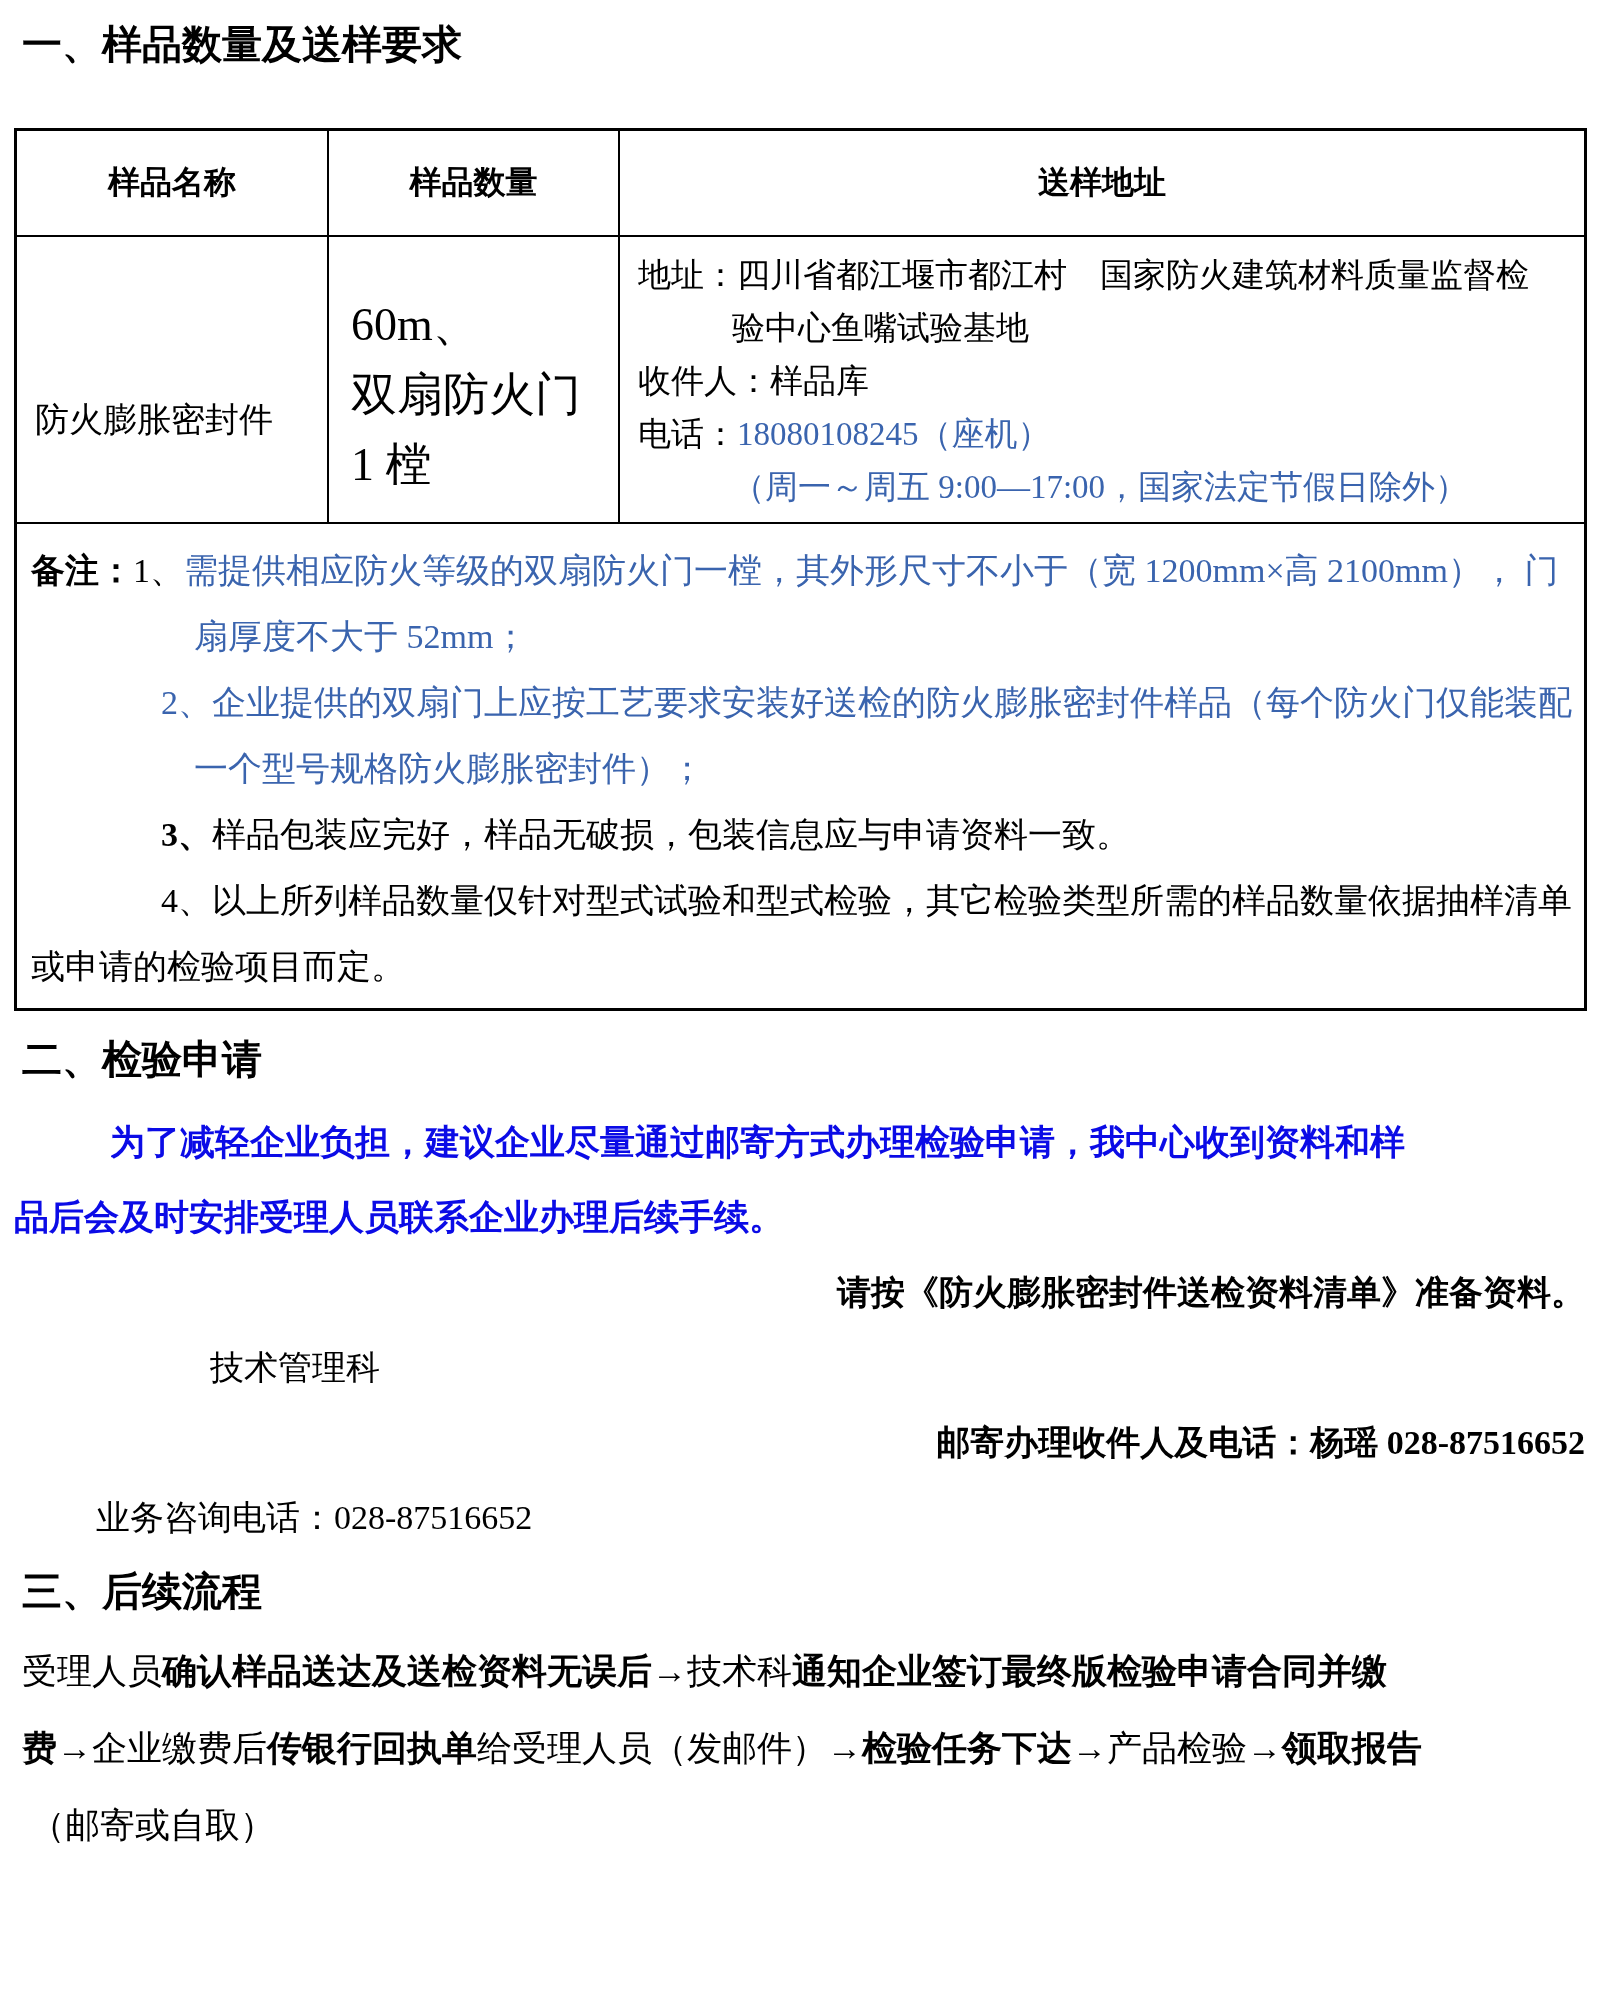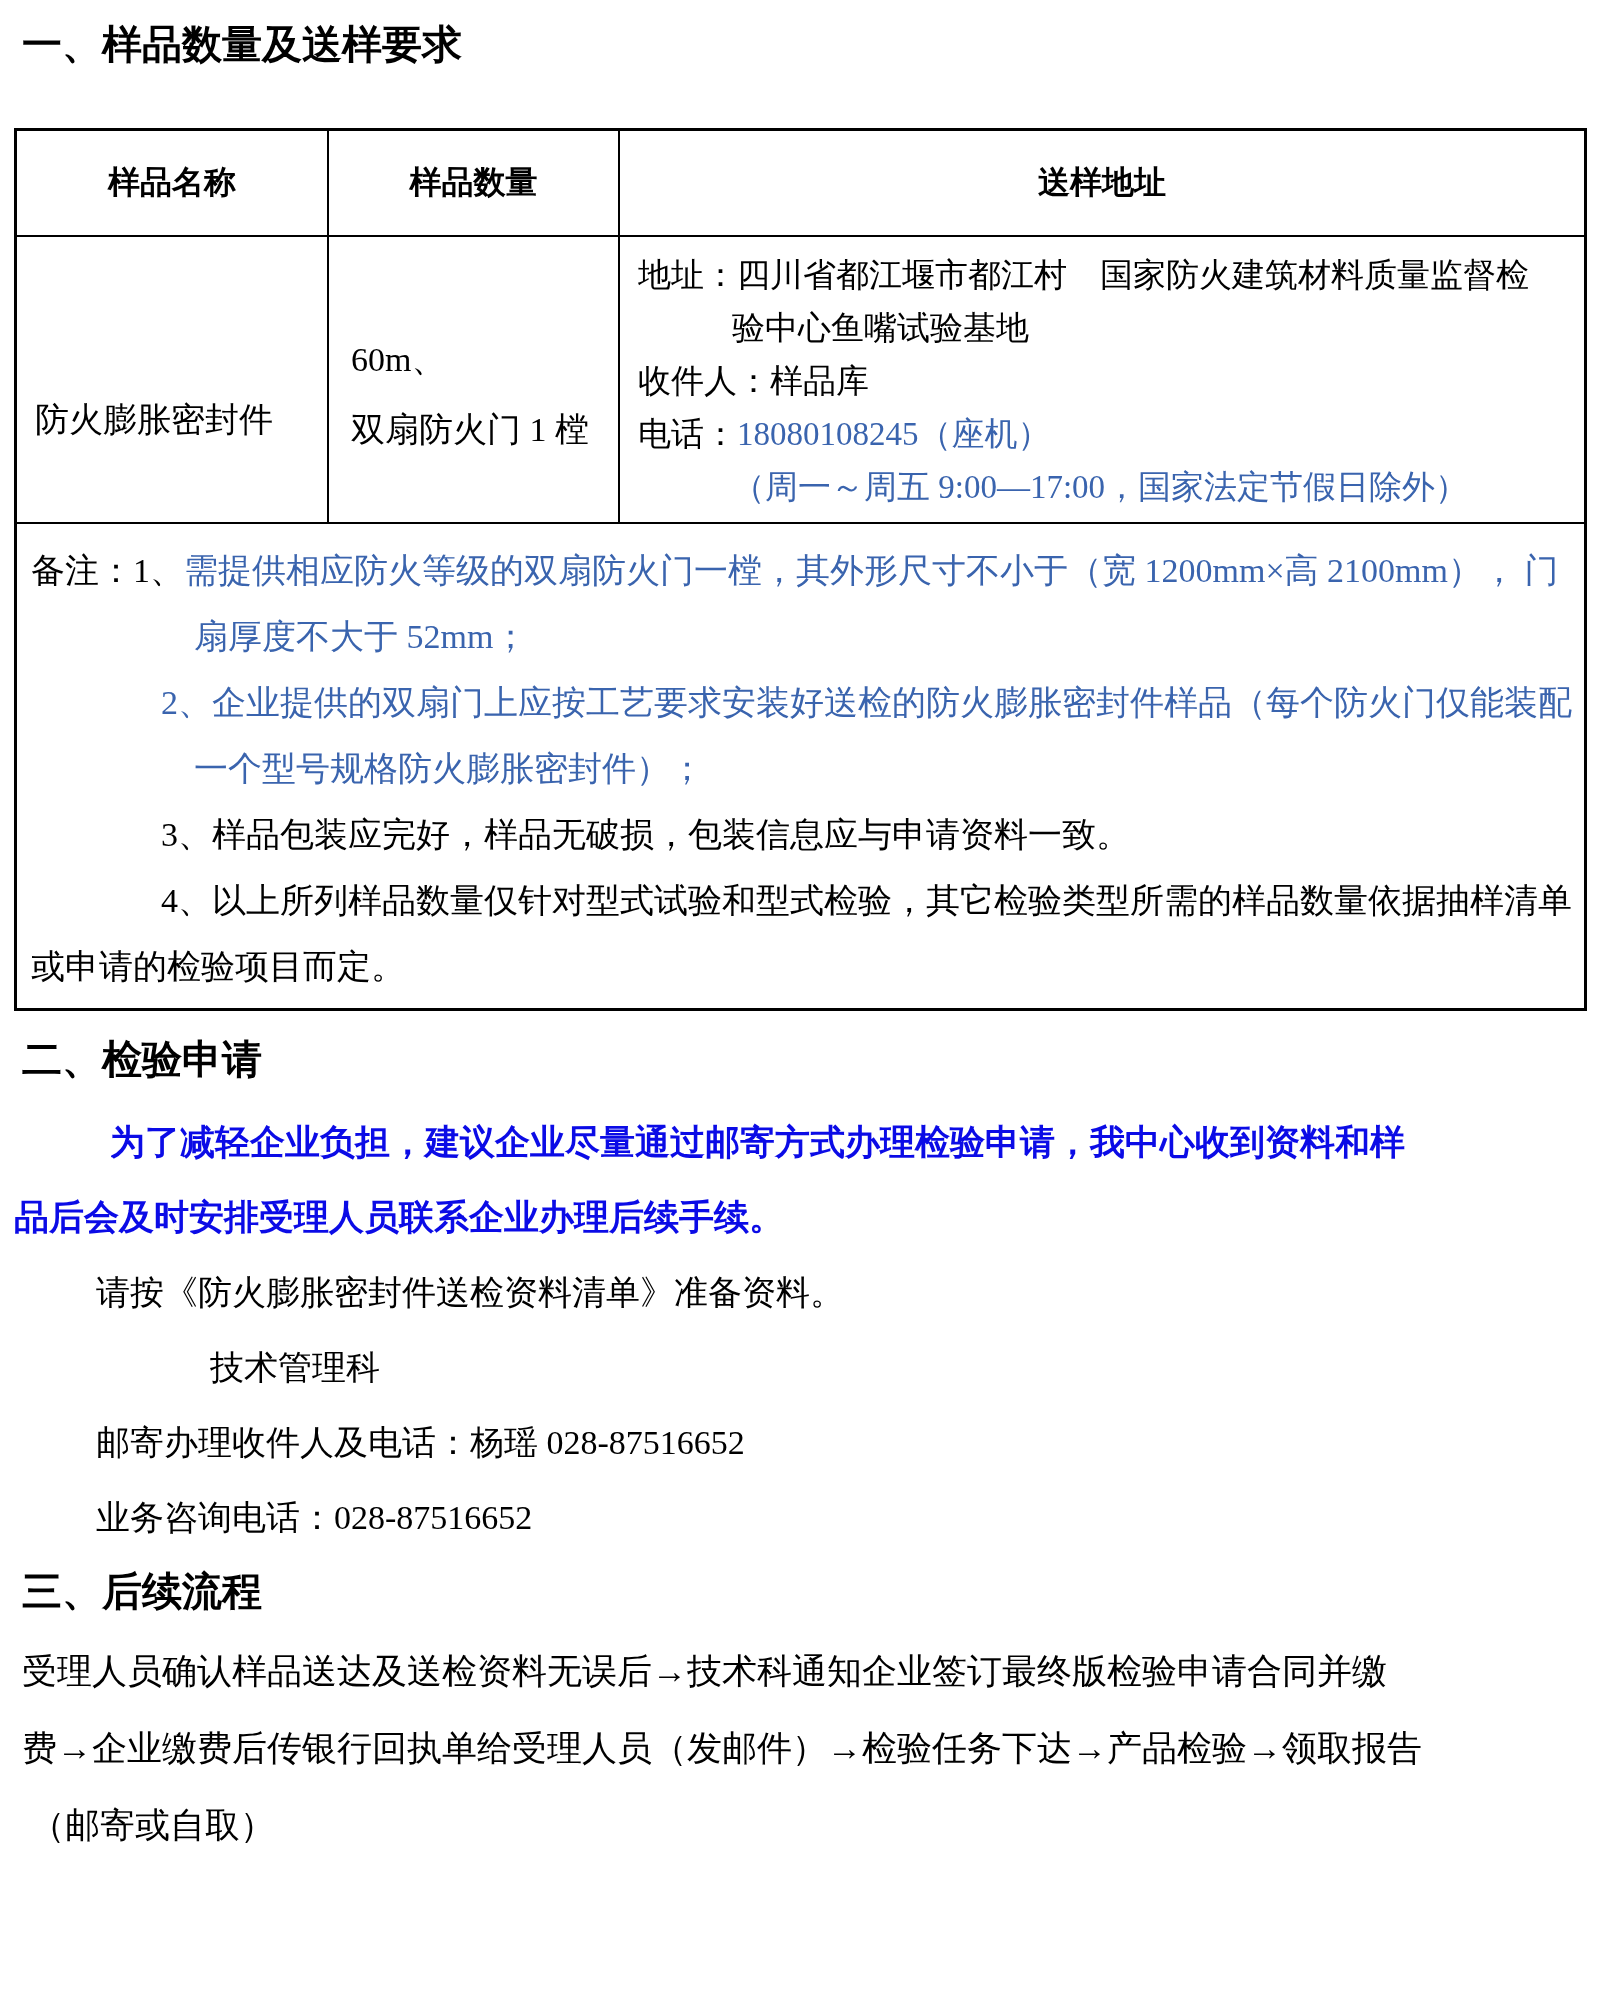--- a/index.html
+++ b/index.html
@@ -17,26 +17,26 @@
     width:100%; border-collapse:collapse; margin-top:56px;
     border:3px solid #000;
   }
   table.sample th, table.sample td { border:2px solid #000; }
   table.sample th {
     font-size:32px; font-weight:bold; text-align:center; height:102px;
   }
   .col-name  { width:308px; }
   .col-qty   { width:287px; }
   td.name-cell { font-size:34px; vertical-align:middle; padding:90px 10px 10px 18px; }
-  td.qty-cell  { font-size:34px; vertical-align:middle; padding:40px 6px 10px 22px; line-height:70px; }
+  td.qty-cell  { font-size:46px; vertical-align:middle; padding:40px 6px 10px 22px; line-height:70px; }
   td.addr-cell { font-size:33px; vertical-align:top; padding:12px 10px 8px 18px; line-height:53px; }
   .hang { margin-left:94px; }
   .blue  { color:#3A64AE; }
   .bblue { color:#0B0BE6; font-weight:bold; }
-  .b { font-weight:normal; }
+  .b { font-weight:bold;text-align:right; }
 
   td.notes-cell { font-size:34px; padding:14px 12px 8px 14px; line-height:66px; vertical-align:top; }
   .nl  { white-space:nowrap; }
   .ind1 { margin-left:130px; }
   .ind2 { margin-left:163px; }
   .pline { font-size:34px; line-height:75px; white-space:nowrap; }
   .pl80  { padding-left:82px; }
   .pl95  { padding-left:96px; }
   .pl195 { padding-left:196px; }
   .bluepara { margin-top:18px; }

